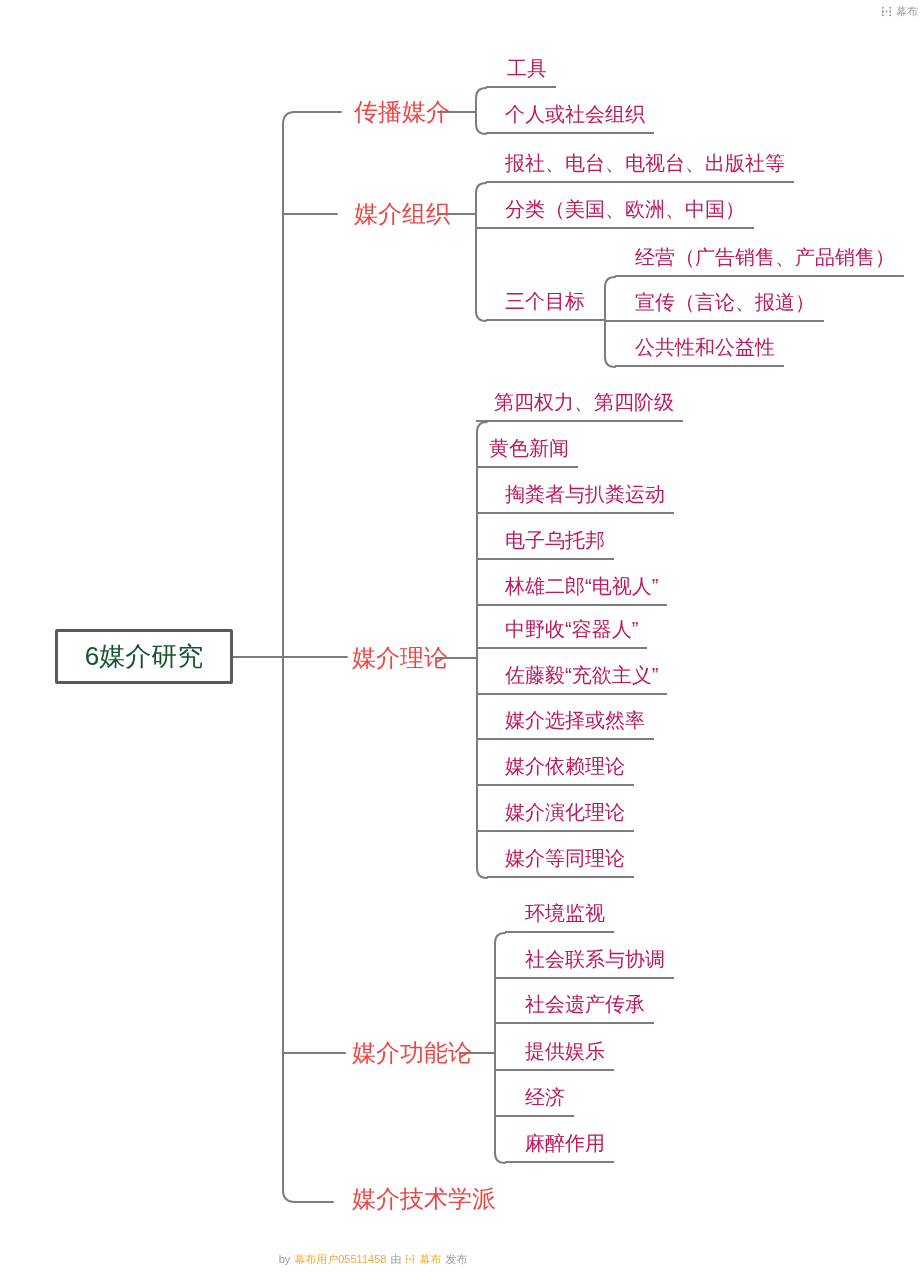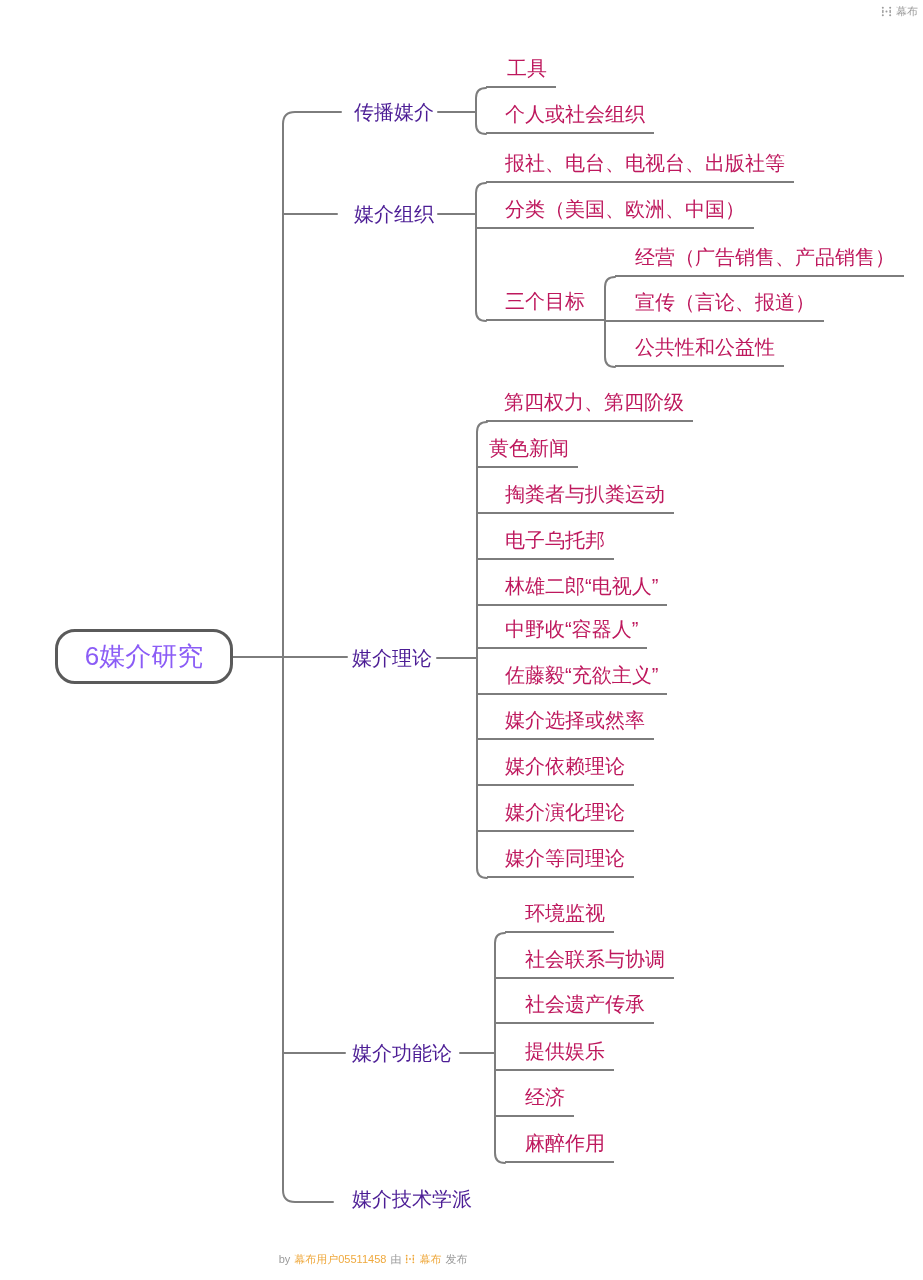--- a/index.html
+++ b/index.html
@@ -18,30 +18,30 @@
     white-space: nowrap;
     font-size: 20px;
     line-height: 24px;
     color: #be185d;
     padding: 0 9px 6px 28px;
     border-bottom: 2px solid #7d7d7d;
   }
   .branch-label {
     position: absolute;
     white-space: nowrap;
-    font-size: 20px;
+    font-size: 24px;
     line-height: 24px;
-    color: #4c1d95;
+    color: #ef4444;
   }
   .root-box {
     position: absolute;
     left: 55px; top: 629px; width: 178px; height: 55px;
-    border: 3px solid #5a5a5a; border-radius: 20px;
+    border: 3px solid #5a5a5a; border-radius: 2px;
     display: flex; align-items: center; justify-content: center;
-    font-size: 26px; color: #8b5cf6; background: #ffffff;
+    font-size: 26px; color: #14532d; background: #ffffff;
   }
   .brand-mark {
     position: absolute; top: 5px; right: 5px;
     display: flex; align-items: center; gap: 4px;
     color: #9b9b9b; font-size: 11px; line-height: 13px;
   }
   .footer-mark {
     position: absolute; left: 0; top: 1252px; width: 746px;
     display: flex; align-items: center; justify-content: center; gap: 4px;
     font-size: 11px; line-height: 14px; color: #9b9b9b;
@@ -84,21 +84,21 @@
   <div class="node" style="left:486px; top:102px; padding-left:19px;">个人或社会组织</div>
 
   <div class="node" style="left:486px; top:151px; padding-left:19px;">报社、电台、电视台、出版社等</div>
   <div class="node" style="left:476px; top:197px; padding-left:29px;">分类（美国、欧洲、中国）</div>
   <div class="node" style="left:486px; top:289px; padding-left:19px; padding-right:0; width:119px;">三个目标</div>
 
   <div class="node" style="left:615px; top:245px; padding-left:20px;">经营（广告销售、产品销售）</div>
   <div class="node" style="left:605px; top:290px; padding-left:30px;">宣传（言论、报道）</div>
   <div class="node" style="left:615px; top:335px; padding-left:20px;">公共性和公益性</div>
 
-  <div class="node" style="left:486px; top:390px; padding-left:18px;text-align:center;">第四权力、第四阶级</div>
+  <div class="node" style="left:476px; top:390px; padding-left:18px;text-align:center;">第四权力、第四阶级</div>
   <div class="node" style="left:477px; top:436px; padding-left:12px;">黄色新闻</div>
   <div class="node" style="left:477px; top:482px; padding-left:28px;">掏粪者与扒粪运动</div>
   <div class="node" style="left:477px; top:528px; padding-left:28px;">电子乌托邦</div>
   <div class="node" style="left:477px; top:574px; padding-left:28px;">林雄二郎“电视人”</div>
   <div class="node" style="left:477px; top:617px; padding-left:28px;text-align:right;">中野收“容器人”</div>
   <div class="node" style="left:477px; top:663px; padding-left:28px;">佐藤毅“充欲主义”</div>
   <div class="node" style="left:477px; top:708px; padding-left:28px;">媒介选择或然率</div>
   <div class="node" style="left:477px; top:754px; padding-left:28px;">媒介依赖理论</div>
   <div class="node" style="left:477px; top:800px; padding-left:28px;">媒介演化理论</div>
   <div class="node" style="left:487px; top:846px; padding-left:18px;">媒介等同理论</div>

